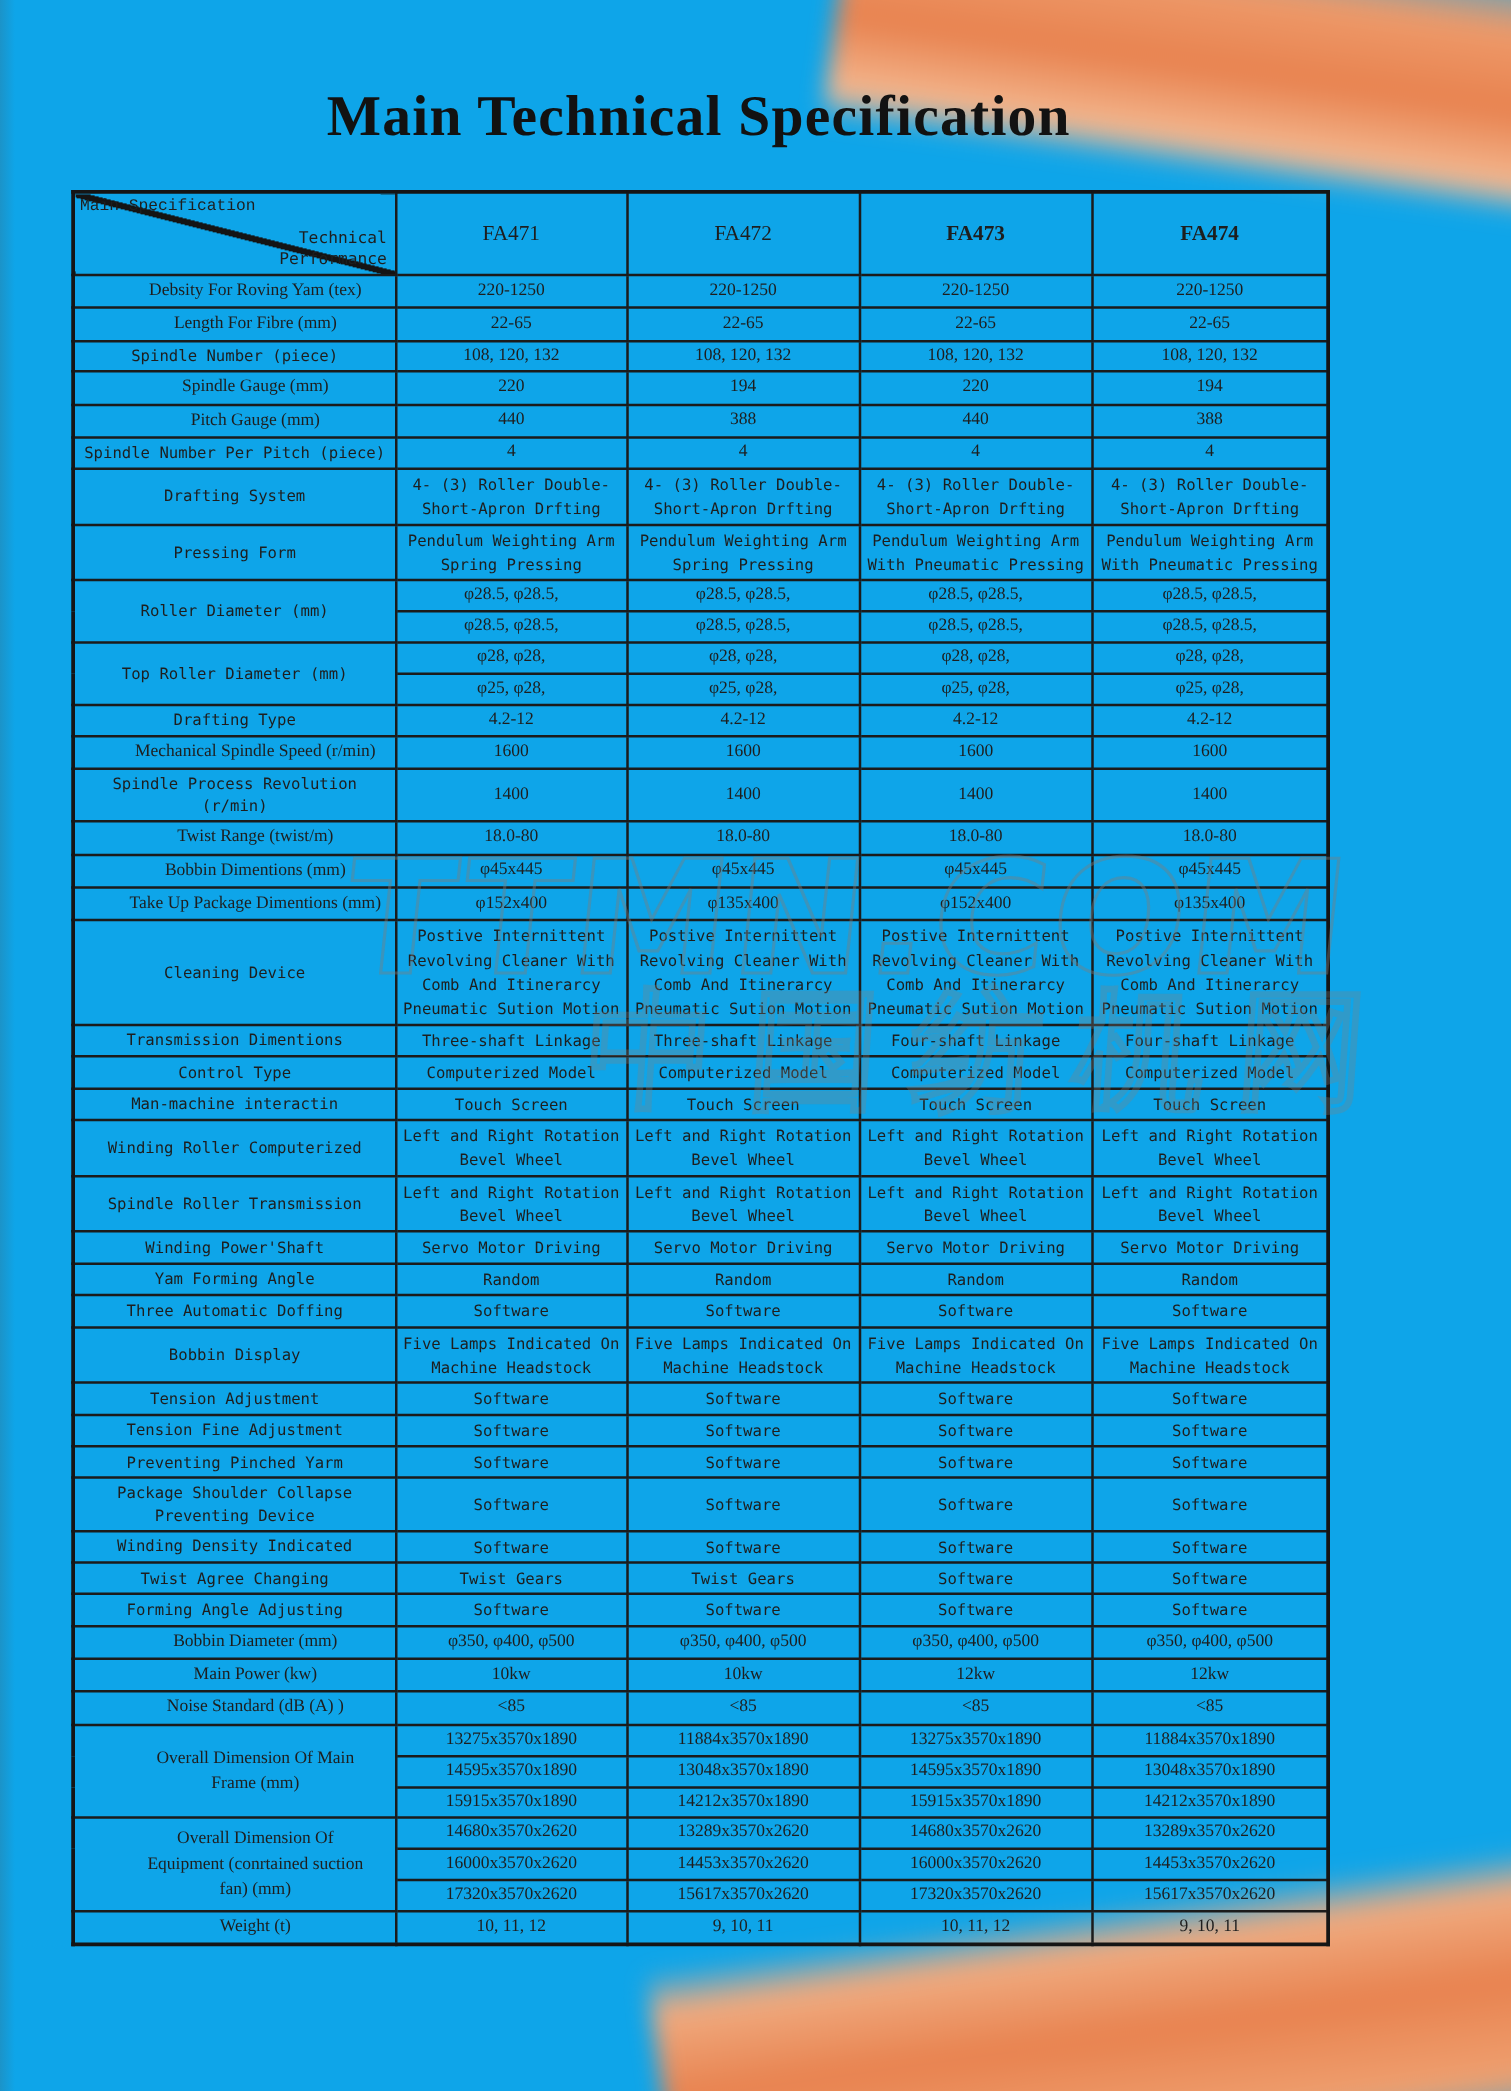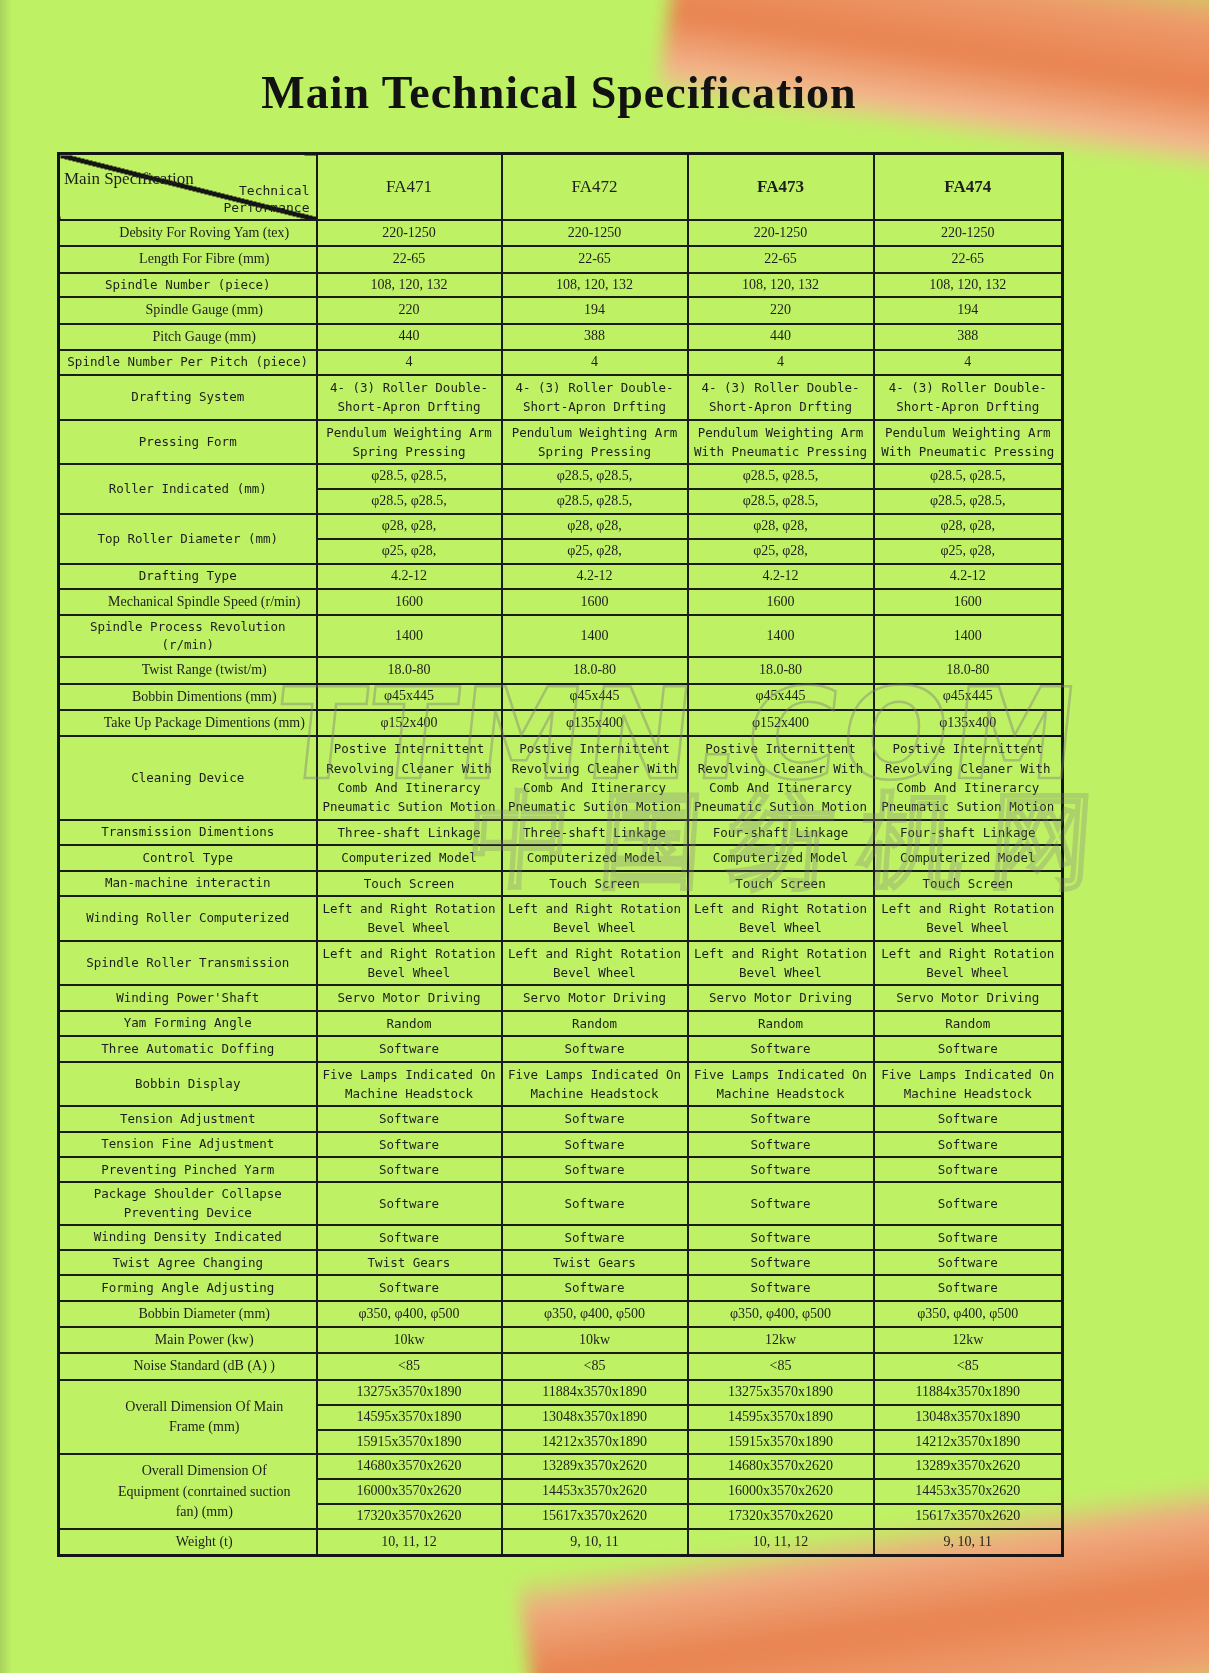--- a/index.html
+++ b/index.html
@@ -1,19 +1,19 @@
 <!DOCTYPE html>
 <html><head>
 <meta charset="utf-8">
 <style>
   html,body{margin:0;padding:0;}
   .page{
     position:relative;
     width:1209px;height:1673px;
-    background:#bef264;
+    background:#0ea5e9;
     overflow:hidden;
     font-family:"Liberation Serif",serif;
     color:#222;
   }
   .edge-shadow-left{
     position:absolute;left:0;top:0;width:12px;height:100%;
     background:linear-gradient(to right, rgba(80,75,70,.20), rgba(0,0,0,0));
     z-index:3;
   }
   
@@ -94,21 +94,21 @@
   }
   
   th.corner{
     position:relative;padding:0;
     background-image:linear-gradient(to right top,
       transparent calc(50% - 2.5px), #141414 calc(50% - 2.5px),
       #141414 calc(50% + 2.5px), transparent calc(50% + 2.5px));
   }
   .corner-tl-label{
     position:absolute;top:2px;left:4px;
-    font-family:Liberation Serif, serif;font-size:17px;margin-top:12px;
+    font-family:Liberation Mono, monospace;font-size:13px;
   }
   .corner-br-label{
     position:absolute;bottom:2px;right:6px;text-align:right;
     font-family:"DejaVu Sans Mono",monospace;font-size:13px;line-height:1.35;margin-top:20px;
   }
 </style>
 </head>
 <body>
 
 <div class="page">
@@ -201,21 +201,21 @@
           <td class="mono">Pendulum Weighting Arm
 Spring Pressing</td>
           <td class="mono">Pendulum Weighting Arm
 Spring Pressing</td>
           <td class="mono">Pendulum Weighting Arm
 With Pneumatic Pressing</td>
           <td class="mono">Pendulum Weighting Arm
 With Pneumatic Pressing</td>
         </tr>
         <tr>
-          <th rowspan="2" class="label">Roller Indicated (mm)</th>
+          <th rowspan="2" class="label">Roller Diameter (mm)</th>
           <td class="num">φ28.5,  φ28.5,</td>
           <td class="num">φ28.5,  φ28.5,</td>
           <td class="num">φ28.5,  φ28.5,</td>
           <td class="num">φ28.5,  φ28.5,</td>
         </tr>
         <tr>
           <td class="num">φ28.5,  φ28.5,</td>
           <td class="num">φ28.5,  φ28.5,</td>
           <td class="num">φ28.5,  φ28.5,</td>
           <td class="num">φ28.5,  φ28.5,</td>

